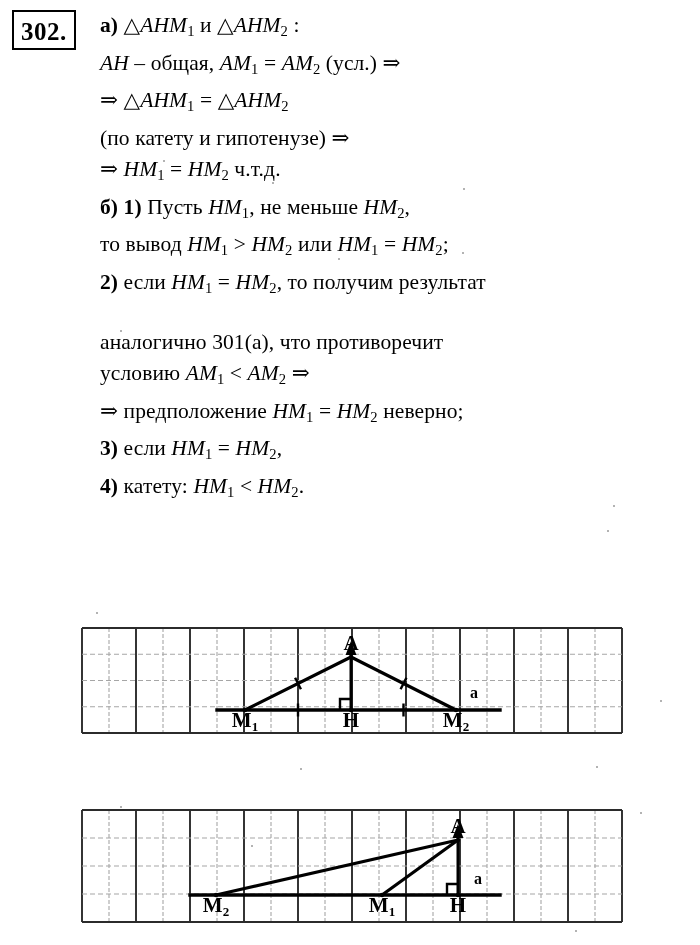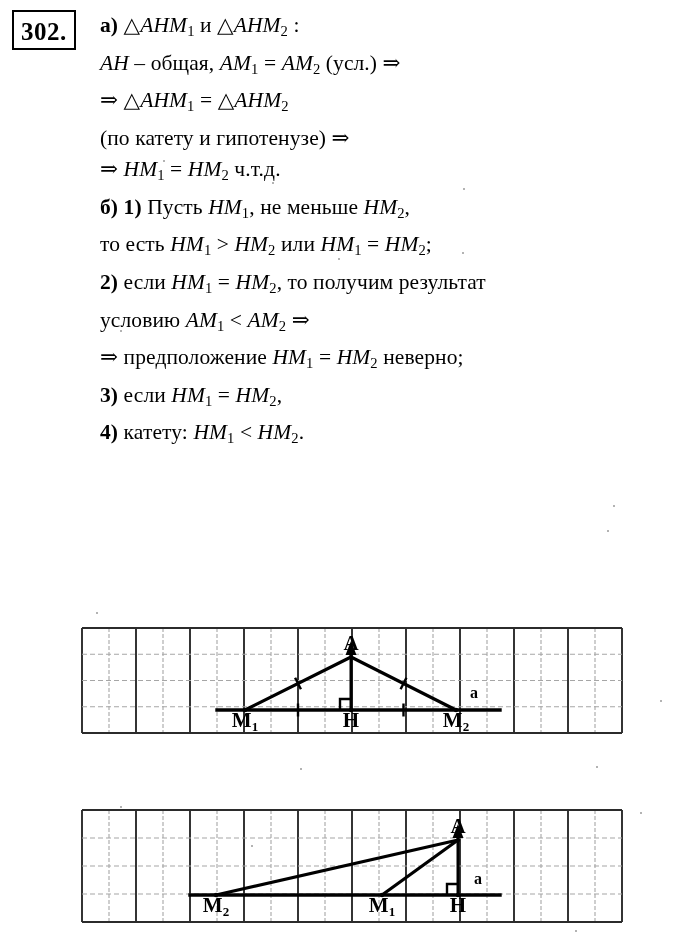--- a/index.html
+++ b/index.html
@@ -81,22 +81,23 @@
   <span>302.</span>
 </div>
 
 <div class="text-block" id="text-block">
     <div class="line"><span class="b">а)</span><span> △</span><span class="mi">AHM</span><sub>1</sub><span> и △</span><span class="mi">AHM</span><sub>2</sub><span> :</span></div>
     <div class="line"><span class="mi">AH</span><span> – общая, </span><span class="mi">AM</span><sub>1</sub><span> = </span><span class="mi">AM</span><sub>2</sub><span> (усл.) ⇒</span></div>
     <div class="line"><span>⇒ △</span><span class="mi">AHM</span><sub>1</sub><span> = △</span><span class="mi">AHM</span><sub>2</sub></div>
     <div class="line"><span>(по катету и гипотенузе) ⇒</span></div>
     <div class="line"><span>⇒ </span><span class="mi">HM</span><sub>1</sub><span> = </span><span class="mi">HM</span><sub>2</sub><span> ч.т.д.</span></div>
     <div class="line"><span class="b">б) 1)</span><span> Пусть </span><span class="mi">HM</span><sub>1</sub><span>, не меньше </span><span class="mi">HM</span><sub>2</sub><span>,</span></div>
-    <div class="line"><span>то есть </span><span class="mi">HM</span><sub>1</sub><span> &gt; </span><span class="mi">HM</span><sub>2</sub><span> или </span><span class="mi">HM</span><sub>1</sub><span> = </span><span class="mi">HM</span><sub>2</sub><span>;</span></div>
+    <div class="line"><span>то вывод </span><span class="mi">HM</span><sub>1</sub><span> &gt; </span><span class="mi">HM</span><sub>2</sub><span> или </span><span class="mi">HM</span><sub>1</sub><span> = </span><span class="mi">HM</span><sub>2</sub><span>;</span></div>
     <div class="line"><span class="b">2)</span><span> если  </span><span class="mi">HM</span><sub>1</sub><span>  =  </span><span class="mi">HM</span><sub>2</sub><span>, то получим результат</span></div>
+    <div class="line gap-before"><span>аналогично 301(а), что противоречит</span></div>
     <div class="line"><span>условию </span><span class="mi">AM</span><sub>1</sub><span> &lt; </span><span class="mi">AM</span><sub>2</sub><span> ⇒</span></div>
     <div class="line"><span>⇒ предположение </span><span class="mi">HM</span><sub>1</sub><span> = </span><span class="mi">HM</span><sub>2</sub><span> неверно;</span></div>
     <div class="line"><span class="b">3)</span><span> если </span><span class="mi">HM</span><sub>1</sub><span> = </span><span class="mi">HM</span><sub>2</sub><span>,</span></div>
     <div class="line"><span class="b">4)</span><span> катету: </span><span class="mi">HM</span><sub>1</sub><span> &lt; </span><span class="mi">HM</span><sub>2</sub><span>.</span></div>
   </div>
 
 <div class="figure" id="figures-host">
     <svg width="700" height="945" class="fig-svg">
       <g>
         <line x1="82" y1="628" x2="82" y2="733" stroke="#2b2b2b" stroke-width="1.9" stroke-dasharray="none"></line>

